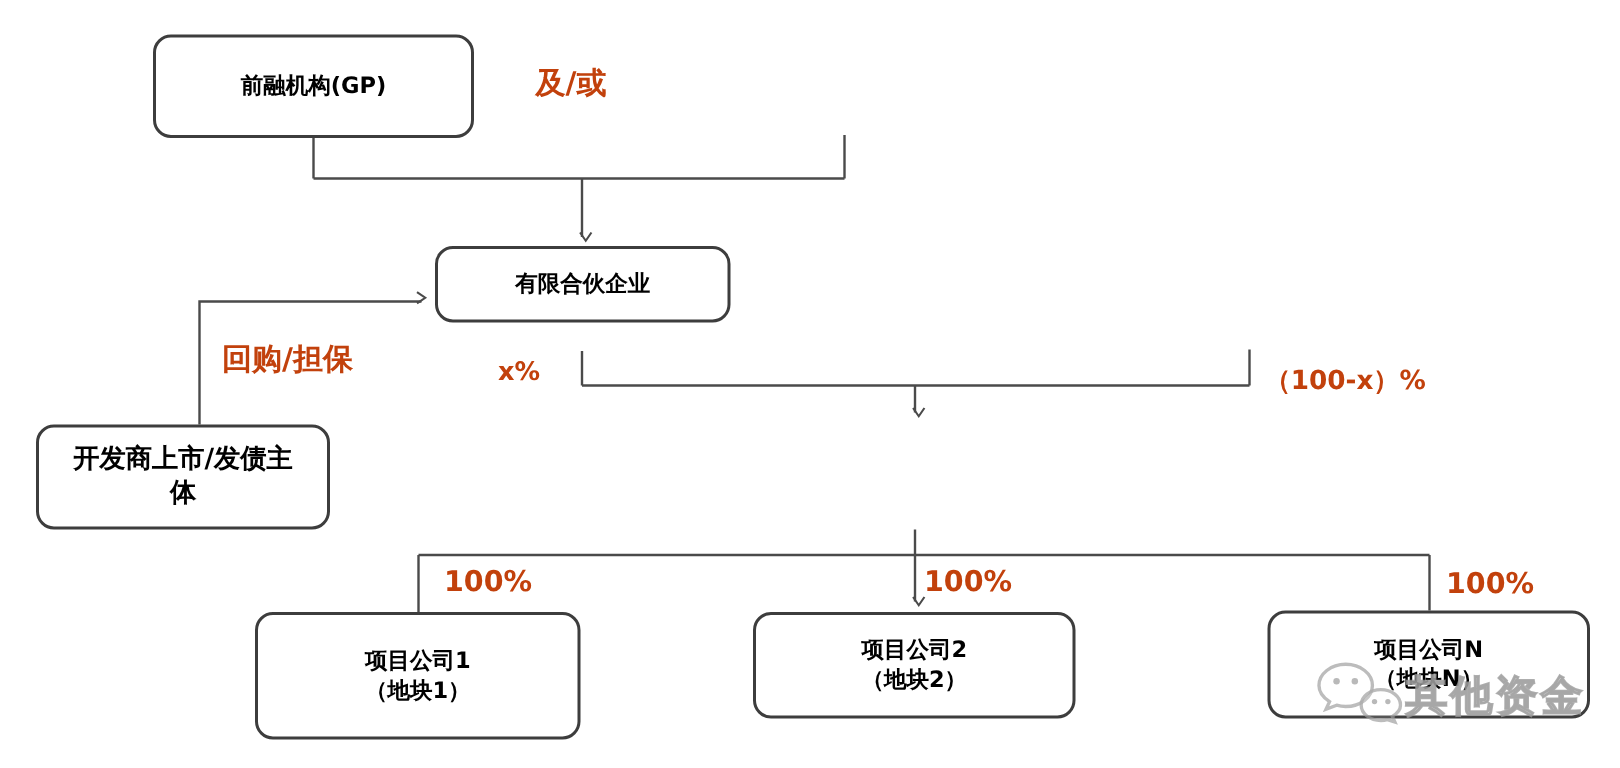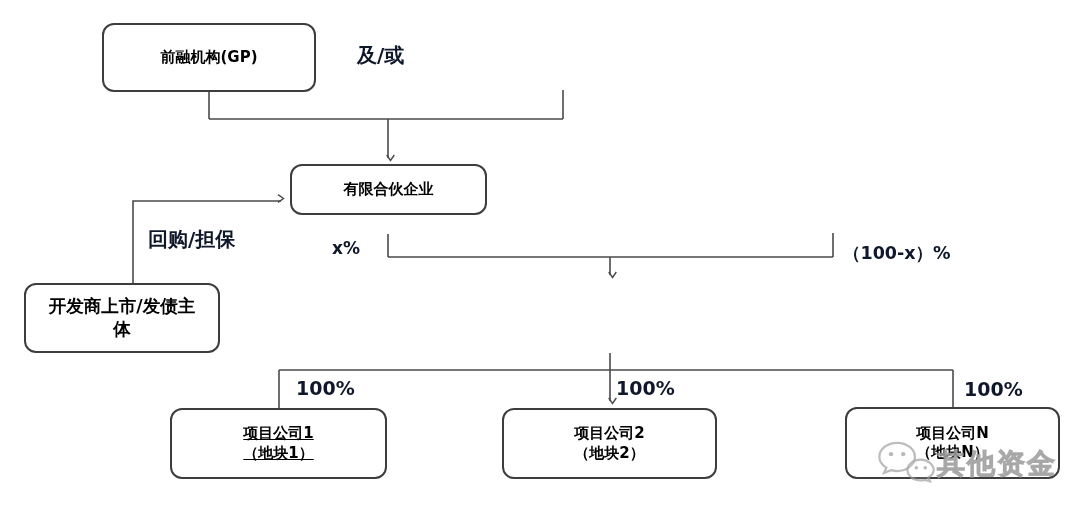--- a/index.html
+++ b/index.html
@@ -25,27 +25,27 @@
     color:#000000;
     white-space:pre-line;
     z-index:2;
   }
   #node-gp        {left:102px;top:23px; width:214px;height:69px;}
   #node-lp        {left:455px;top:22px; width:215px;height:68px;font-size:17.5px;}
   #node-partnership{left:290px;top:164px;width:197px;height:51px;}
   #node-developer {left:723px;top:165px;width:220px;height:68px;}
   #node-listed    {left:24px; top:283px;width:196px;height:70px;font-size:17.5px;}
   #node-spv       {left:502px;top:282px;width:216px;height:71px;}
-  #node-p1        {left:170px;top:408px;width:217px;height:71px;text-decoration:underline;}
+  #node-p1        {left:170px;top:408px;width:217px;height:85px;}
   #node-p2        {left:502px;top:408px;width:215px;height:71px;}
   #node-pn        {left:845px;top:407px;width:215px;height:72px;}
   .edge-label{
     position:absolute;
     font-weight:bold;
-    color:#0f172a;
+    color:#c2410c;
     z-index:3;
     white-space:nowrap;
   }
   #lbl-andor   {left:357px;top:42px; font-size:20px;}
   #lbl-buyback {left:148px;top:226px;font-size:20px;}
   #lbl-xpct    {left:332px;top:238px;font-size:17px;}
   #lbl-100mx   {left:843px;top:241px;font-size:17.5px;}
   #lbl-100a    {left:296px;top:377px;font-size:19px;}
   #lbl-100b    {left:616px;top:377px;font-size:19px;}
   #lbl-100c    {left:964px;top:378px;font-size:19px;}

